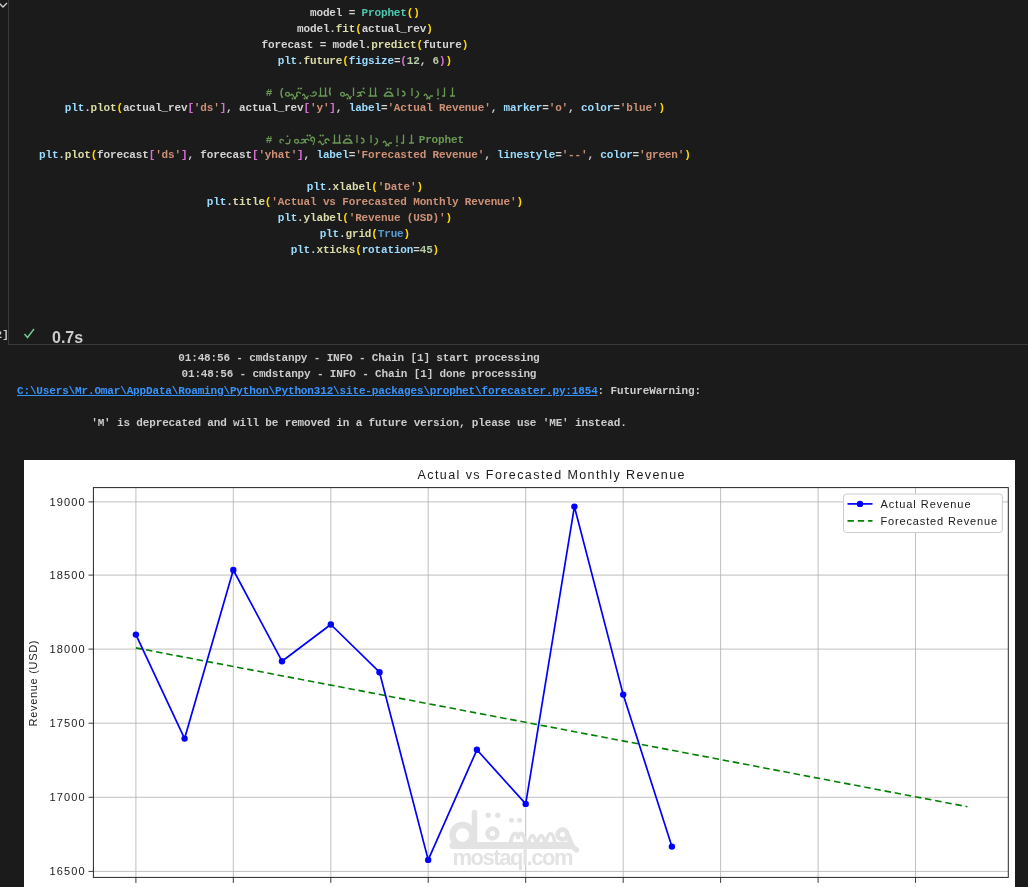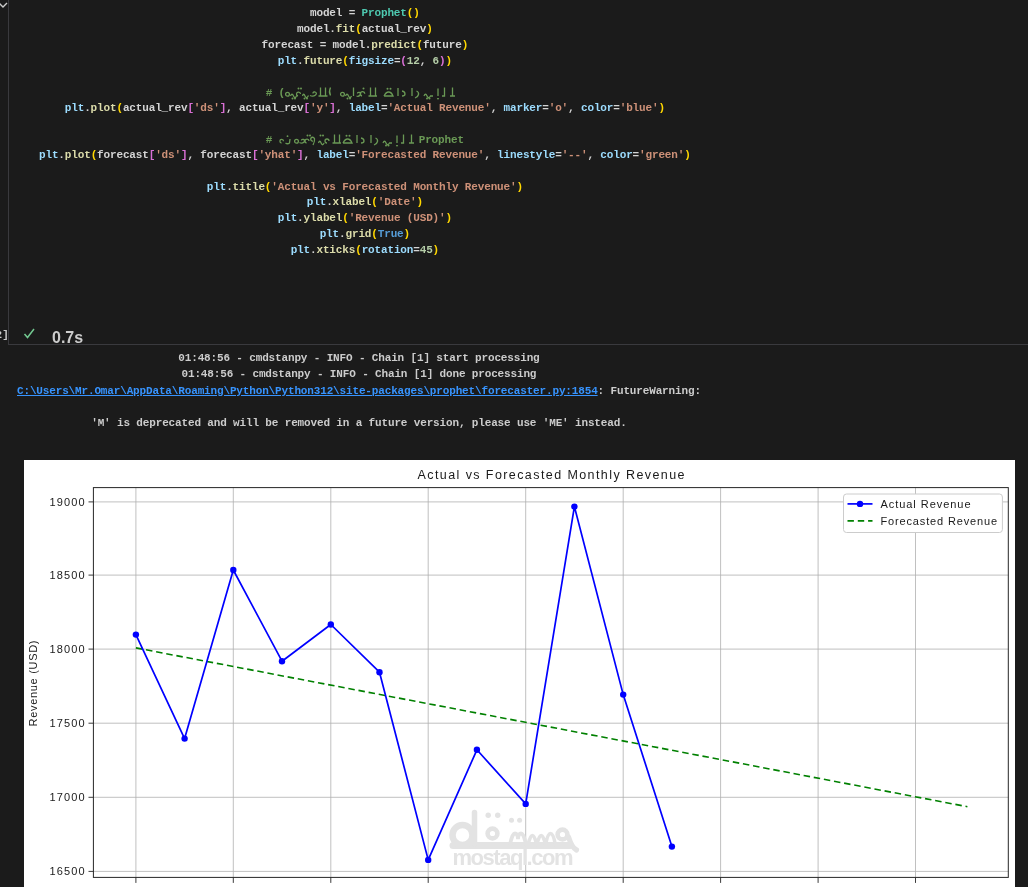--- a/index.html
+++ b/index.html
@@ -36,22 +36,22 @@
 <div class="ln"><span class="g"># (</span><svg class="ar" width="179" height="15">
         <use href="#arline7"></use>
       </svg></div>
 <div class="ln"><span class="b">plt</span><span class="v">.</span><span class="f">plot</span><span class="p1">(</span><span class="v">actual_rev</span><span class="p2">[</span><span class="s">'ds'</span><span class="p2">]</span><span class="v">, actual_rev</span><span class="p2">[</span><span class="s">'y'</span><span class="p2">]</span><span class="v">, </span><span class="b">label</span><span class="v">=</span><span class="s">'Actual Revenue'</span><span class="v">, </span><span class="b">marker</span><span class="v">=</span><span class="s">'o'</span><span class="v">, </span><span class="b">color</span><span class="v">=</span><span class="s">'blue'</span><span class="p1">)</span></div>
 <div class="ln"></div>
 <div class="ln"><span class="g"># </span><svg class="ar" width="140" height="15">
         <use href="#arline10"></use>
       </svg><span class="g">Prophet</span></div>
 <div class="ln"><span class="b">plt</span><span class="v">.</span><span class="f">plot</span><span class="p1">(</span><span class="v">forecast</span><span class="p2">[</span><span class="s">'ds'</span><span class="p2">]</span><span class="v">, forecast</span><span class="p2">[</span><span class="s">'yhat'</span><span class="p2">]</span><span class="v">, </span><span class="b">label</span><span class="v">=</span><span class="s">'Forecasted Revenue'</span><span class="v">, </span><span class="b">linestyle</span><span class="v">=</span><span class="s">'--'</span><span class="v">, </span><span class="b">color</span><span class="v">=</span><span class="s">'green'</span><span class="p1">)</span></div>
 <div class="ln"></div>
+<div class="ln"><span class="b">plt</span><span class="v">.</span><span class="f">xlabel</span><span class="p1">(</span><span class="s">'Date'</span><span class="p1">)</span></div>
 <div class="ln"><span class="b">plt</span><span class="v">.</span><span class="f">title</span><span class="p1">(</span><span class="s">'Actual vs Forecasted Monthly Revenue'</span><span class="p1">)</span></div>
-<div class="ln"><span class="b">plt</span><span class="v">.</span><span class="f">xlabel</span><span class="p1">(</span><span class="s">'Date'</span><span class="p1">)</span></div>
 <div class="ln"><span class="b">plt</span><span class="v">.</span><span class="f">ylabel</span><span class="p1">(</span><span class="s">'Revenue (USD)'</span><span class="p1">)</span></div>
 <div class="ln"><span class="b">plt</span><span class="v">.</span><span class="f">grid</span><span class="p1">(</span><span class="k">True</span><span class="p1">)</span></div>
 <div class="ln"><span class="b">plt</span><span class="v">.</span><span class="f">xticks</span><span class="p1">(</span><span class="b">rotation</span><span class="v">=</span><span class="n">45</span><span class="p1">)</span></div>
 </div>
 <div id="execount">[2]</div>
 <svg id="status" width="13" height="13" viewBox="0 0 13 13">
     <polyline points="1.5,7 4.5,10.5 11,2" fill="none" stroke="#73c991" stroke-width="1.5"></polyline>
   </svg>
 <div id="dur">0.7s</div>
 <div id="output">

